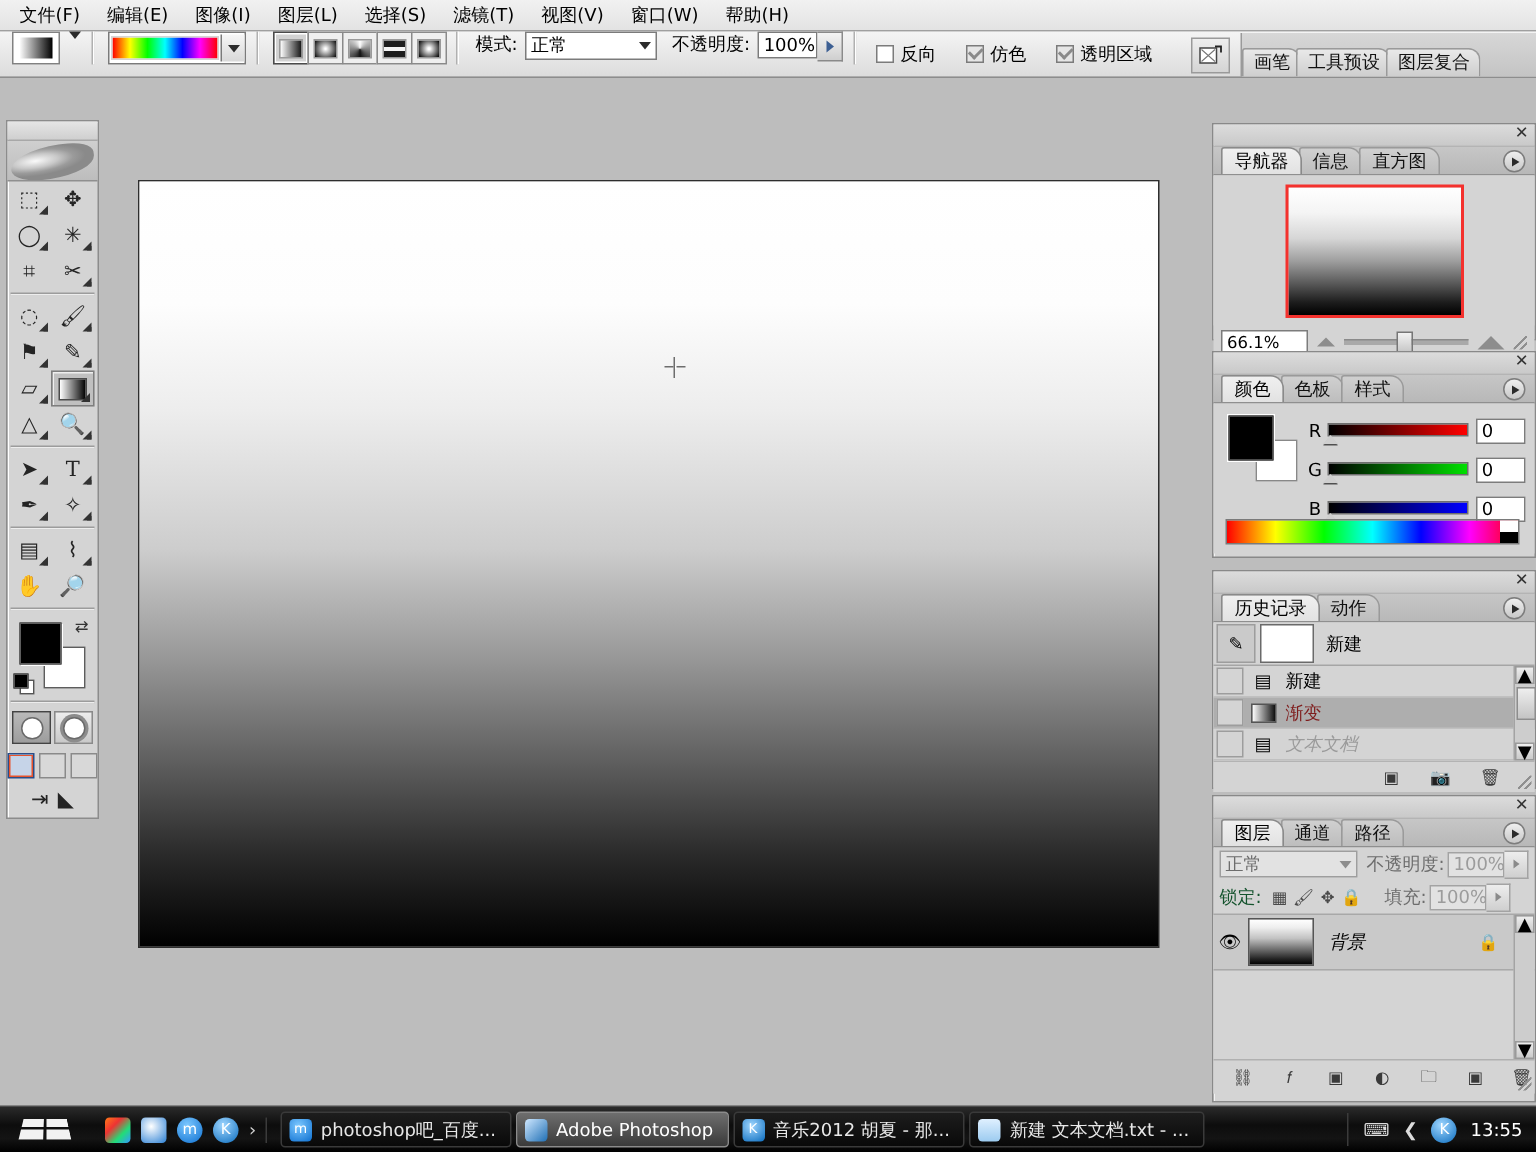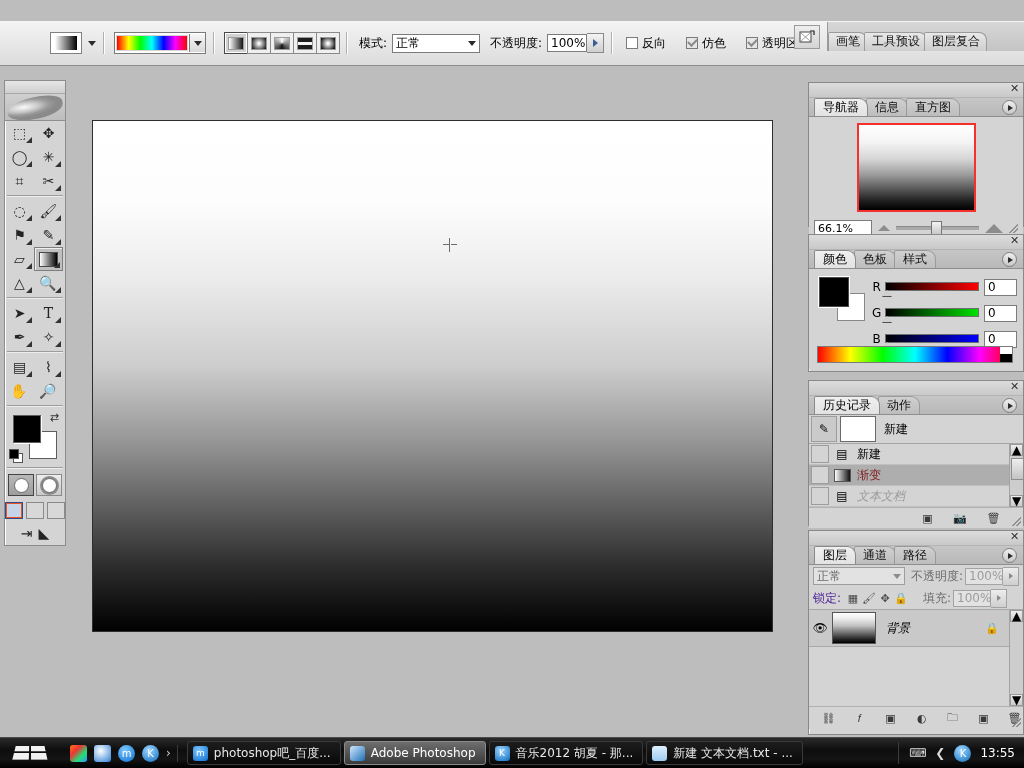--- a/index.html
+++ b/index.html
@@ -16,24 +16,24 @@
   .menubar{
     position:absolute;left:0;top:0;width:1024px;height:21px;
     background:linear-gradient(#f1f1f1,#e3e3e3);
     border-bottom:1px solid #9f9f9f;
     display:flex;align-items:center;padding-left:4px;box-sizing:border-box;
   }
   .menubar .mi{padding:2px 9px;font-size:12px;color:#000;white-space:nowrap;line-height:15px;}
 
   
   .optionsbar{
-    position:absolute;left:0;top:21px;width:1024px;height:45px;
+    position:absolute;left:0;top:21px;width:1024px;height:31px;
     background:linear-gradient(#f4f4f4,#dcdcdc);
     border-bottom:1px solid #8d8d8d;
-    display:flex;align-items:center;box-sizing:border-box;padding-left:42px;
+    display:flex;box-sizing:border-box;
   }
   .ob-sep{width:1px;height:22px;background:#b0b0b0;border-right:1px solid #fff;margin:0 7px;}
   .tool-preset{
     width:30px;height:20px;margin-left:8px;border:1px solid #818181;background:#fff;
     display:flex;align-items:center;justify-content:center;
   }
   .tp-grad{width:22px;height:14px;background:linear-gradient(90deg,#fff,#000);}
   .tiny-arrow{
     width:0;height:0;border-left:4px solid transparent;border-right:4px solid transparent;
     border-top:5px solid #2b2b2b;margin-left:6px;
@@ -253,21 +253,21 @@
   
   #layers{top:530px;width:216px;height:205px;}
   .lay-mode{display:flex;align-items:center;height:22px;padding:0 4px;}
   .mode-sel{width:92px;height:18px;border:1px solid #9e9e9e;background:#e2e2e2;display:flex;align-items:center;justify-content:space-between;padding:0 3px;box-sizing:border-box;font-size:12px;color:#6d6d6d;}
   .mode-sel .sel-arrow{border-top-color:#8d8d8d;}
   .op-lab{font-size:12px;color:#6d6d6d;margin-left:6px;}
   .op-val{width:38px;height:17px;border:1px solid #a3a3a3;background:#e2e2e2;font-size:12px;color:#9c9c9c;display:flex;align-items:center;padding-left:3px;box-sizing:border-box;margin-left:2px;}
   .op-spin{width:15px;height:17px;border:1px solid #a3a3a3;border-left:none;background:linear-gradient(#ededed,#cfcfcf);display:flex;align-items:center;justify-content:center;}
   .op-spin i{width:0;height:0;border-top:3px solid transparent;border-bottom:3px solid transparent;border-left:4px solid #8a8a8a;}
   .lay-lock{display:flex;align-items:center;height:22px;padding:0 4px;border-bottom:1px solid #a8a8a8;}
-  .lock-lab{font-size:12px;color:#4c1d95;margin-right:4px;}
+  .lock-lab{font-size:12px;color:#14532d;margin-right:4px;}
   .lock-ico{width:16px;height:16px;display:flex;align-items:center;justify-content:center;font-size:11px;color:#4a4a4a;}
   .lay-list{background:#d4d4d4;position:relative;height:96px;}
   .lay-item{display:flex;align-items:center;height:36px;background:#c9c9c9;border-bottom:1px solid #a9a9a9;}
   .lay-eye{width:22px;text-align:center;font-size:12px;}
   .lay-thumb{width:42px;height:30px;border:1px solid #555;margin-left:1px;
     background:linear-gradient(180deg,#fff 0%,#eee 18%,#c2c2c2 42%,#6f6f6f 66%,#222 88%,#000 100%);}
   .lay-name{margin-left:10px;font-size:12px;font-style:italic;color:#000;}
   .lay-lockico{margin-left:auto;margin-right:24px;font-size:11px;color:#3a3a3a;}
   .lay-scroll{position:absolute;right:0;top:0;bottom:0;width:13px;background:#cdcdcd;border-left:1px solid #a3a3a3;}
   .lay-footer{height:22px;display:flex;align-items:center;gap:16px;padding-left:12px;background:#d4d4d4;border-top:1px solid #b0b0b0;}
@@ -306,20 +306,31 @@
   .ti-txt{background:linear-gradient(#dff0ff,#9ccbf0);}
   .tray{display:flex;align-items:center;gap:9px;padding-right:9px;border-left:1px solid #3b3b3b;padding-left:10px;height:22px;}
   .tray .ic{color:#dcdcdc;font-size:12px;}
   .clock{color:#fff;font-size:12px;}
 </style>
 </head>
 <body>
 
 <div id="app">
 
+  <div class="menubar">
+    <div class="mi">文件(F)</div>
+    <div class="mi">编辑(E)</div>
+    <div class="mi">图像(I)</div>
+    <div class="mi">图层(L)</div>
+    <div class="mi">选择(S)</div>
+    <div class="mi">滤镜(T)</div>
+    <div class="mi">视图(V)</div>
+    <div class="mi">窗口(W)</div>
+    <div class="mi">帮助(H)</div>
+  </div>
 
   <div class="optionsbar">
     <div class="tool-preset">
       <div class="tp-grad"></div>
     </div>
     <div class="tiny-arrow"></div>
     <div class="ob-sep"></div>
     <div class="grad-preview-wrap">
       <div class="grad-preview"></div>
       <div class="grad-drop">

